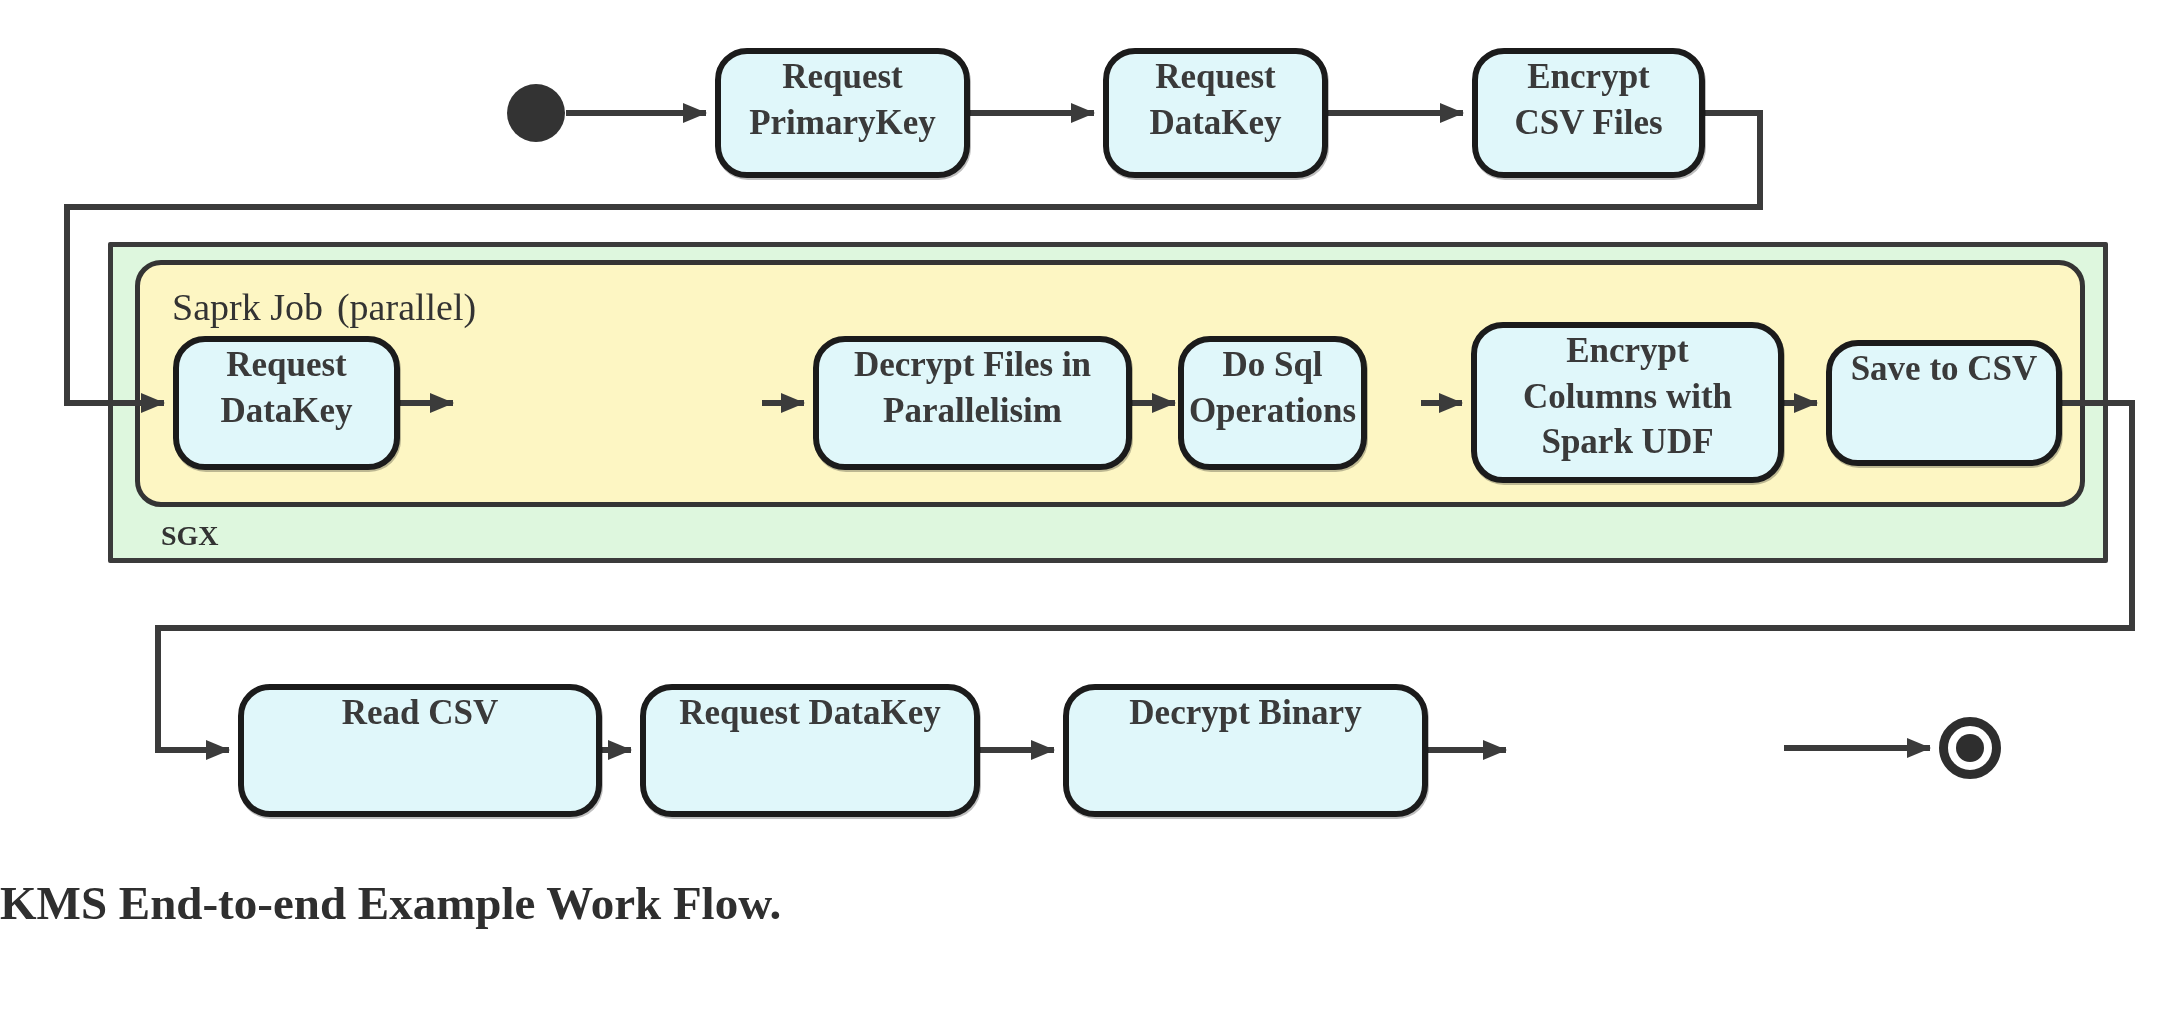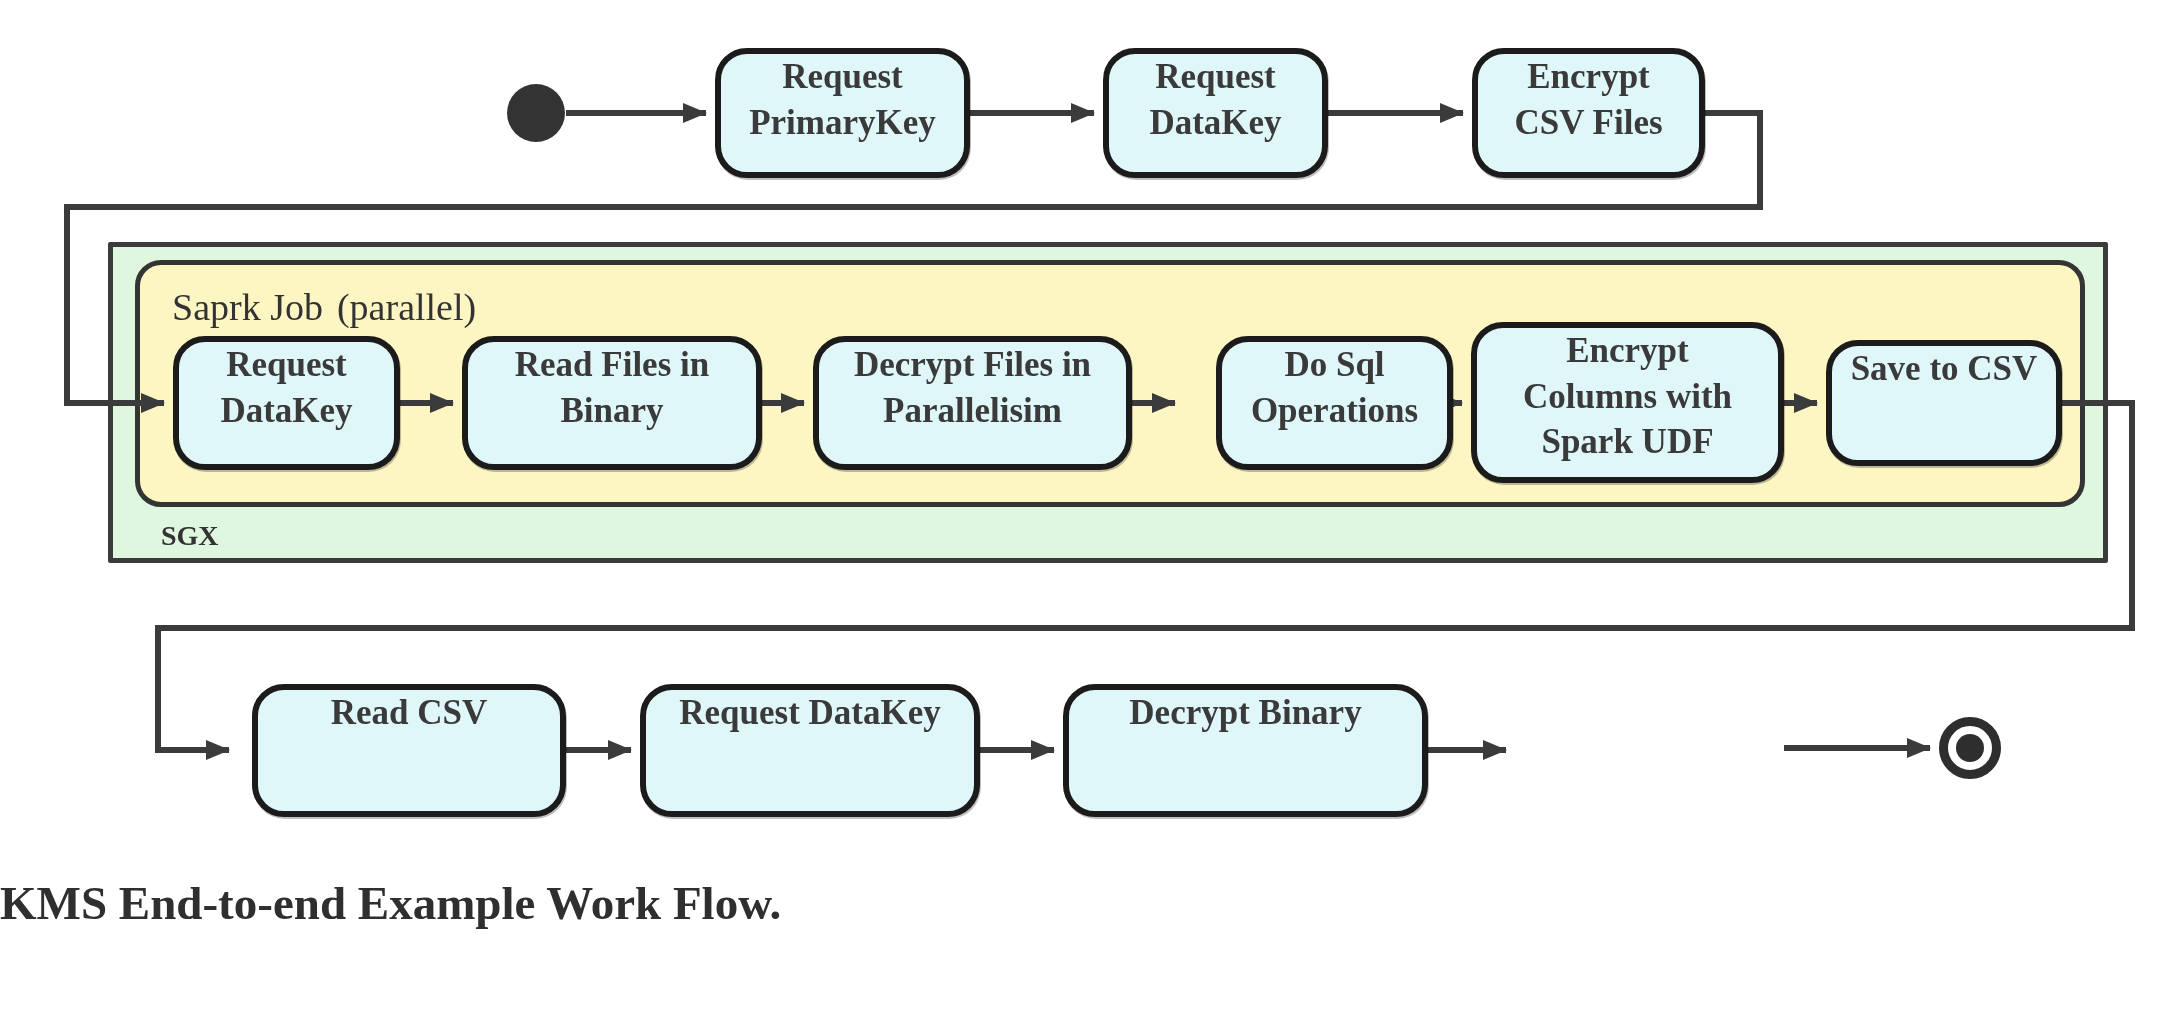--- a/index.html
+++ b/index.html
@@ -127,42 +127,38 @@
   </div>
   <div class="node" style="left:1472px;top:48px;width:233px;height:130px">
     <span class="node-label">Encrypt
 CSV Files</span>
   </div>
 
   <div class="node" style="left:173px;top:336px;width:227px;height:134px">
     <span class="node-label">Request
 DataKey</span>
   </div>
-  <div class="node" style="left:462px;top:336px;width:300px;height:134px">
-    <span class="node-label">Read Files in
-Binary</span>
-  </div>
   <div class="node" style="left:813px;top:336px;width:319px;height:134px">
     <span class="node-label">Decrypt Files in
 Parallelisim</span>
   </div>
-  <div class="node" style="left:1216px;top:336px;width:237px;height:134px">
+  <div class="node" style="left:1178px;top:336px;width:189px;height:134px">
     <span class="node-label">Do Sql
 Operations</span>
   </div>
   <div class="node" style="left:1471px;top:322px;width:313px;height:161px">
     <span class="node-label">Encrypt
 Columns with
 Spark UDF</span>
   </div>
   <div class="node" style="left:1826px;top:340px;width:236px;height:126px">
     <span class="node-label">Save to CSV</span>
   </div>
 
-  <div class="node" style="left:252px;top:684px;width:314px;height:133px">
+  <div class="node" style="left:238px;top:684px;width:364px;height:133px">
     <span class="node-label">Read CSV</span>
   </div>
   <div class="node" style="left:640px;top:684px;width:340px;height:133px">
     <span class="node-label">Request DataKey</span>
   </div>
   <div class="node" style="left:1063px;top:684px;width:365px;height:133px">
     <span class="node-label">Decrypt Binary</span>
   </div>
 
   <div class="diagram-title">KMS End-to-end Example Work Flow.</div>

